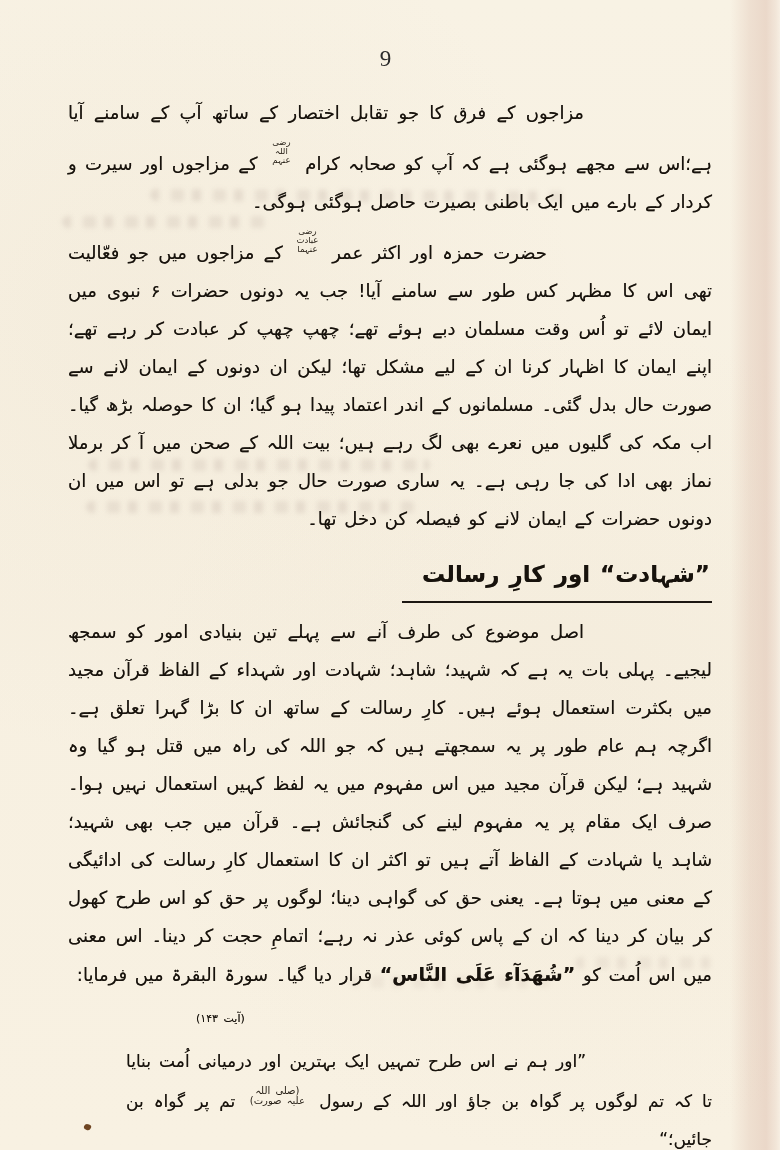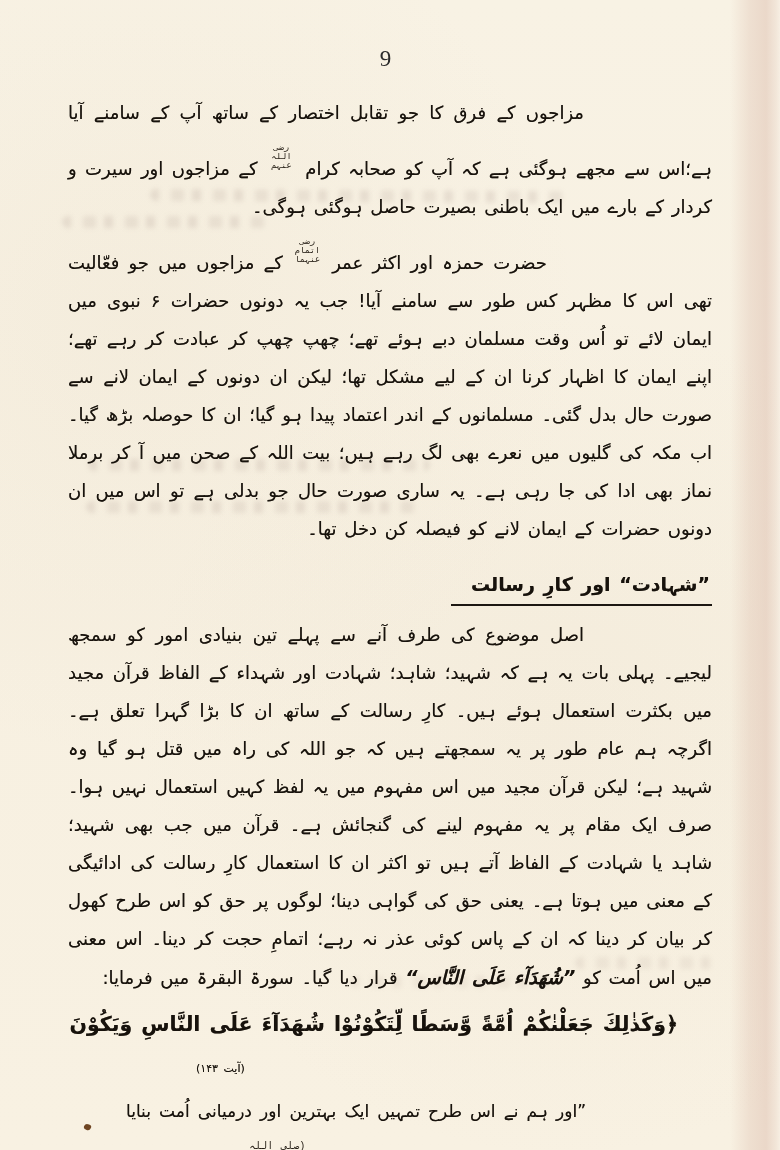--- a/index.html
+++ b/index.html
@@ -29,29 +29,29 @@
     position:absolute;top:94px;left:68px;width:644px;direction:rtl;
     font-size:18px;line-height:38px;text-align:justify;
     word-spacing:2px;text-shadow:0 0 .5px rgba(25,18,10,.55);
   }
   .para{margin:0;}
   .ind-sm{text-indent:128px;}
   .ind-lg{text-indent:165px;}
   .honorific{
     display:inline-block;width:27px;font-size:8.5px;line-height:9px;
     vertical-align:7px;text-align:center;white-space:normal;
-    text-indent:0;margin:12px 2px;color:#241d14;text-shadow:none;font-family:Liberation Mono, monospace;
+    text-indent:0;margin:6px 2px;color:#241d14;text-shadow:none;
   }
   .honorific.lg{width:auto;max-width:60px;font-size:10px;line-height:10px;vertical-align:3px;}
   .heading-row{margin:16px 0 10px 0;text-align:right;}
   .heading{
-    display:inline-block;margin:0;font-size:19px;font-weight:700;
-    line-height:40px;padding:0 2px 0 20px;border-bottom:2px solid #1c1712;
+    display:inline-block;margin:0;font-size:23px;font-weight:700;
+    line-height:40px;padding:0 2px 7px 20px;border-bottom:2px solid #1c1712;
   }
-  .inline-arabic{font-weight:700;font-size:19px;letter-spacing:.2px;font-style:italic;}
+  .inline-arabic{font-weight:700;font-size:19px;letter-spacing:.2px;}
   .verse{margin:4px 34px 2px 62px;}
   .verse-line1{
     direction:rtl;text-align:center;font-weight:700;font-size:20.5px;
     line-height:47px;white-space:nowrap;letter-spacing:.2px;
   }
   .verse-line2{
     direction:ltr;display:flex;align-items:baseline;gap:14px;
     padding-left:66px;line-height:42px;white-space:nowrap;
   }
   .verse-line2 .ar{font-weight:700;font-size:20.5px;direction:rtl;unicode-bidi:isolate;}
@@ -89,33 +89,32 @@
 
   <div class="page-number">9</div>
 
   <div class="body-block">
 
     <p class="para ind-sm"><span>مزاجوں کے فرق کا جو تقابل اختصار کے ساتھ آپ کے سامنے آیا ہے؛اس سے مجھے ہوگئی ہے کہ آپ کو صحابہ کرام</span>
       <span class="honorific">رضی اللہ عنہم</span>
       <span>کے مزاجوں اور سیرت و کردار کے بارے میں ایک باطنی بصیرت حاصل ہوگئی ہوگی۔</span></p>
 
     <p class="para ind-lg"><span>حضرت حمزہ اور اکثر عمر</span>
-      <span class="honorific">رضی اتمام عنہما</span>
+      <span class="honorific">رضی عبادت عنہما</span>
       <span>کے مزاجوں میں جو فعّالیت تھی اس کا مظہر کس طور سے سامنے آیا! جب یہ دونوں حضرات ۶ نبوی میں ایمان لائے تو اُس وقت مسلمان دبے ہوئے تھے؛ چھپ چھپ کر عبادت کر رہے تھے؛ اپنے ایمان کا اظہار کرنا ان کے لیے مشکل تھا؛ لیکن ان دونوں کے ایمان لانے سے صورت حال بدل گئی۔ مسلمانوں کے اندر اعتماد پیدا ہو گیا؛ ان کا حوصلہ بڑھ گیا۔ اب مکہ کی گلیوں میں نعرے بھی لگ رہے ہیں؛ بیت اللہ کے صحن میں آ کر برملا نماز بھی ادا کی جا رہی ہے۔ یہ ساری صورت حال جو بدلی ہے تو اس میں ان دونوں حضرات کے ایمان لانے کو فیصلہ کن دخل تھا۔</span></p>
 
     <div class="heading-row">
       <h2 class="heading">”شہادت“ اور کارِ رسالت</h2>
     </div>
 
     <p class="para ind-sm"><span>اصل موضوع کی طرف آنے سے پہلے تین بنیادی امور کو سمجھ لیجیے۔ پہلی بات یہ ہے کہ شہید؛ شاہد؛ شہادت اور شہداء کے الفاظ قرآن مجید میں بکثرت استعمال ہوئے ہیں۔ کارِ رسالت کے ساتھ ان کا بڑا گہرا تعلق ہے۔ اگرچہ ہم عام طور پر یہ سمجھتے ہیں کہ جو اللہ کی راہ میں قتل ہو گیا وہ شہید ہے؛ لیکن قرآن مجید میں اس مفہوم میں یہ لفظ کہیں استعمال نہیں ہوا۔ صرف ایک مقام پر یہ مفہوم لینے کی گنجائش ہے۔ قرآن میں جب بھی شہید؛ شاہد یا شہادت کے الفاظ آتے ہیں تو اکثر ان کا استعمال کارِ رسالت کی ادائیگی کے معنی میں ہوتا ہے۔ یعنی حق کی گواہی دینا؛ لوگوں پر حق کو اس طرح کھول کر بیان کر دینا کہ ان کے پاس کوئی عذر نہ رہے؛ اتمامِ حجت کر دینا۔ اس معنی میں اس اُمت کو</span>
       <span class="inline-arabic">”شُهَدَآء عَلَى النَّاس“</span>
       <span>قرار دیا گیا۔ سورۃ البقرۃ میں فرمایا:</span></p>
 
     <div class="verse">
-      <div class="verse-line1">﴿وَكَذٰلِكَ جَعَلْنٰكُمْ اُمَّةً وَّسَطًا لِّتَكُوْنُوْا شُهَدَآءَ عَلَى النَّاسِ وَيَكُوْنَ</div>
       <div class="verse-line2">
         <span class="ref">(آیت ۱۴۳)</span>
       </div>
     </div>
 
     <p class="para translation"><span>”اور ہم نے اس طرح تمہیں ایک بہترین اور درمیانی اُمت بنایا تا کہ تم لوگوں پر گواہ بن جاؤ اور اللہ کے رسول</span>
       <span class="honorific lg">(صلی اللہ علیہ صورت)</span>
       <span>تم پر گواہ بن جائیں؛“</span></p>
 
   </div>

